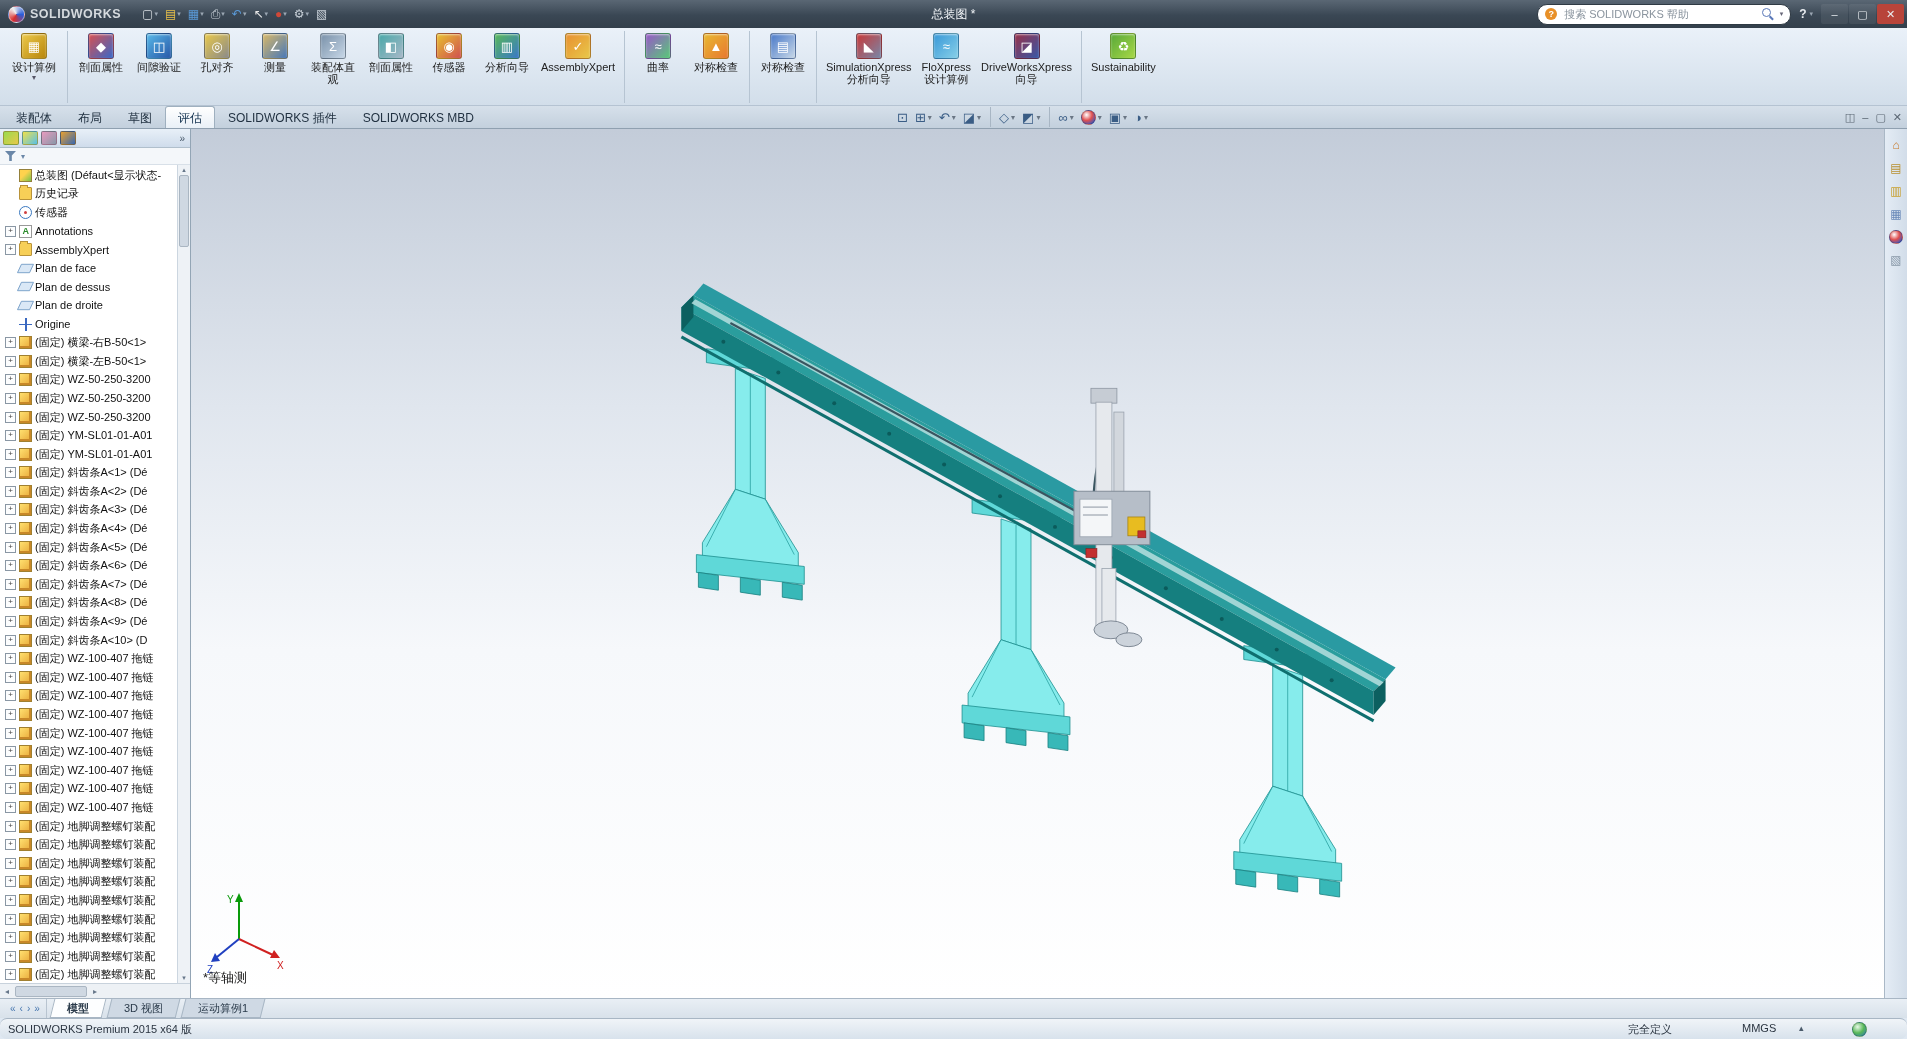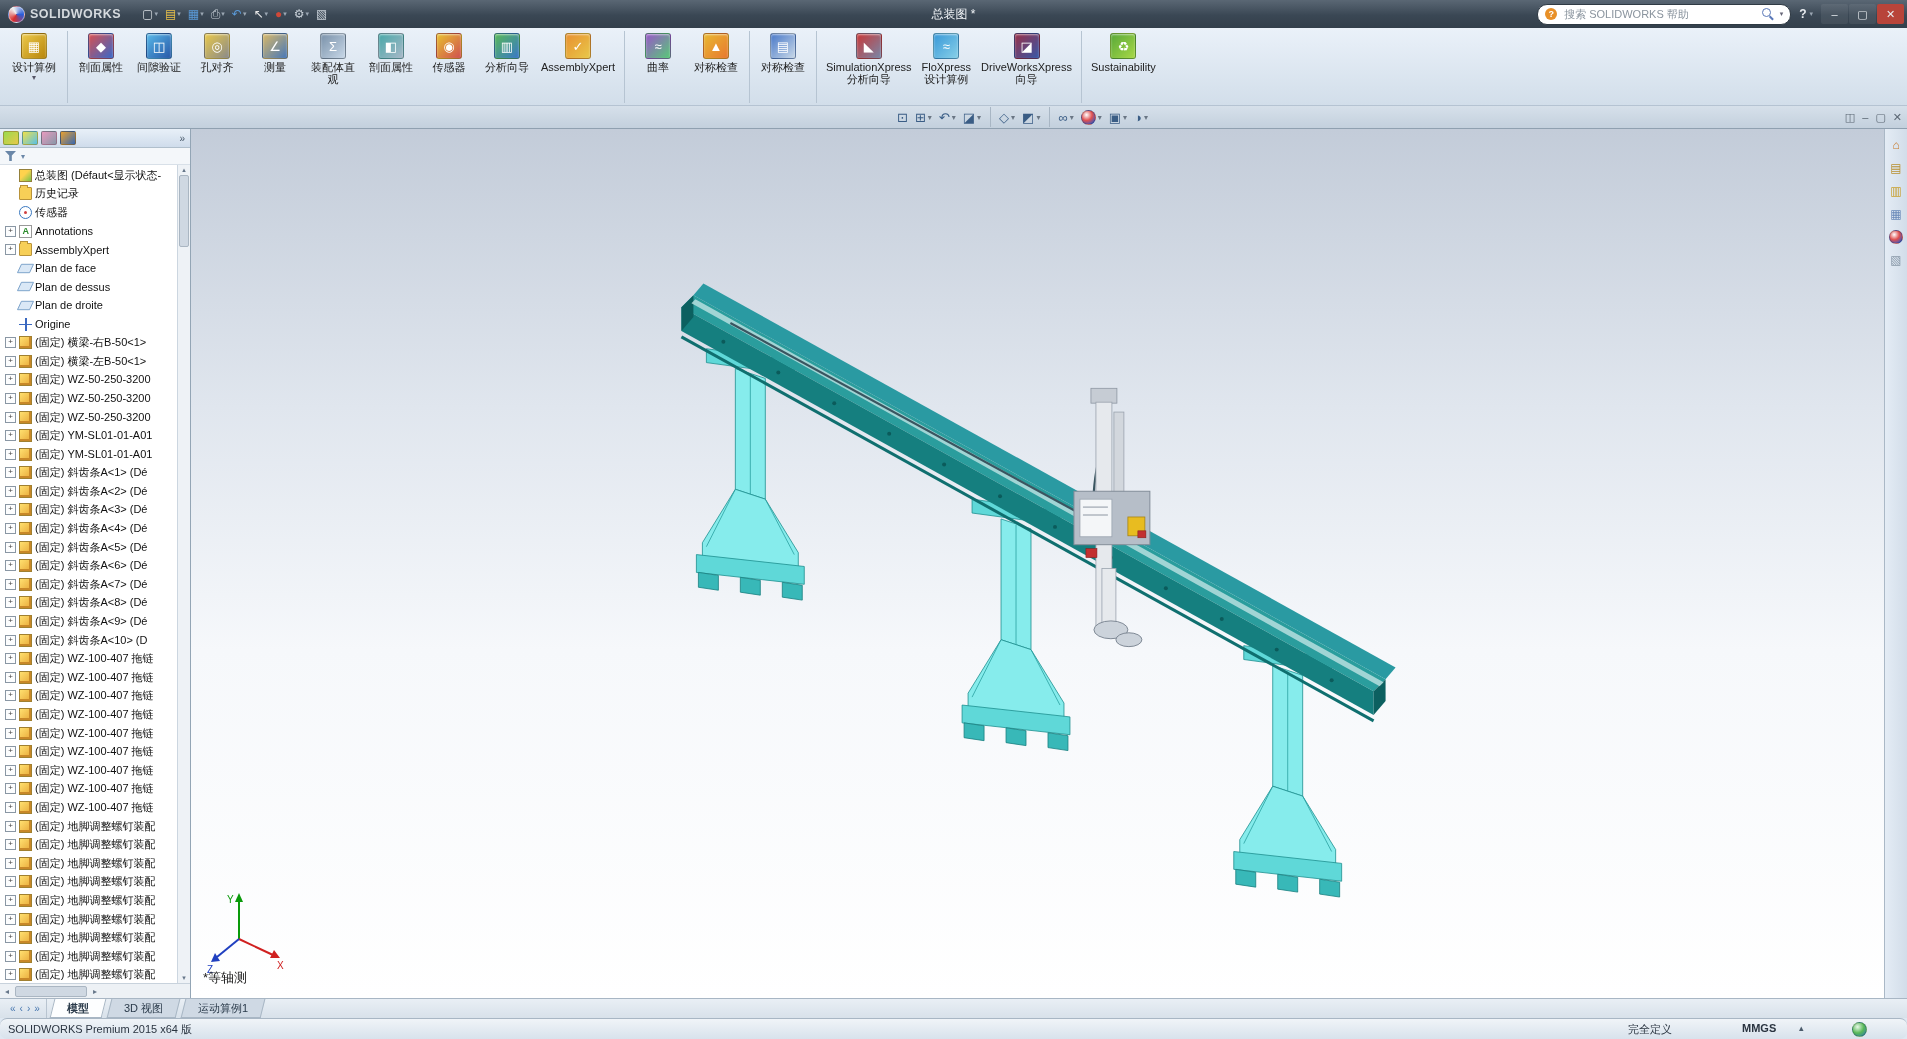--- a/index.html
+++ b/index.html
@@ -135,21 +135,21 @@
   .dt-nav{display:flex;align-items:center;gap:4px;color:#4878b0;font-size:10px;padding:0 6px;border-right:1px solid #b8c4d0;}
   .dt-nav span{cursor:default;}
   .dtab{display:flex;align-items:center;padding:0 14px;font-size:11px;color:#2a3a4a;background:#cfd9e4;border:1px solid #a8b6c4;border-top:none;margin-left:5px;transform:skewX(-14deg);}
   .dtab>span{transform:skewX(14deg);display:inline-block;}
   .dtab.active{background:#fdfeff;font-weight:bold;}
 
   
   #statusbar{position:relative;height:20px;flex:none;font-size:11px;color:#2a3440;background:linear-gradient(#f0f4f8,#d8e2ec);border-top:1px solid #a8b6c4;border-radius:7px;}
   .sb-left{position:absolute;left:8px;top:3px;}
   .sb-def{position:absolute;left:1628px;top:3px;}
-  .sb-units{position:absolute;left:1742px;top:3px;font-weight:bold;}
+  .sb-units{position:absolute;left:1742px;top:3px;}
   .sb-caret{position:absolute;left:1799px;top:4px;font-size:9px;color:#4a5a6a;}
   .sb-ball{position:absolute;left:1852px;top:3px;width:13px;height:13px;border-radius:50%;background:radial-gradient(circle at 35% 30%,#e8f8e8,#58b858 50%,#2878b8);border:1px solid rgba(0,0,0,.2);}
 </style>
 </head>
 <body>
 
 <div id="app">
 
   <header id="titlebar">
     <div class="logo">
@@ -368,20 +368,46 @@
       <button class="rbtn sep">
         <span class="rbtn-icon" style="background: linear-gradient(135deg, rgb(88, 168, 56), rgb(168, 216, 72));">
           <span>♻</span>
         </span>
         <span class="rbtn-label wide">Sustainability</span>
 
       </button>
     </div>
 
   <div id="tabrow">
+    <div class="cmdtabs">
+
+        <button class="cmdtab">
+          <span>装配体</span>
+        </button>
+
+        <button class="cmdtab">
+          <span>布局</span>
+        </button>
+
+        <button class="cmdtab">
+          <span>草图</span>
+        </button>
+
+        <button class="cmdtab active">
+          <span>评估</span>
+        </button>
+
+        <button class="cmdtab">
+          <span>SOLIDWORKS 插件</span>
+        </button>
+
+        <button class="cmdtab">
+          <span>SOLIDWORKS MBD</span>
+        </button>
+      </div>
     <div class="viewbar">
 
         <button class="vb-btn">
           <span class="vb-glyph" style="color: rgb(58, 93, 133);">⊡</span>
 
         </button>
 
         <button class="vb-btn">
           <span class="vb-glyph" style="color: rgb(58, 93, 133);">⊞</span>
           <span class="caret">▾</span>

